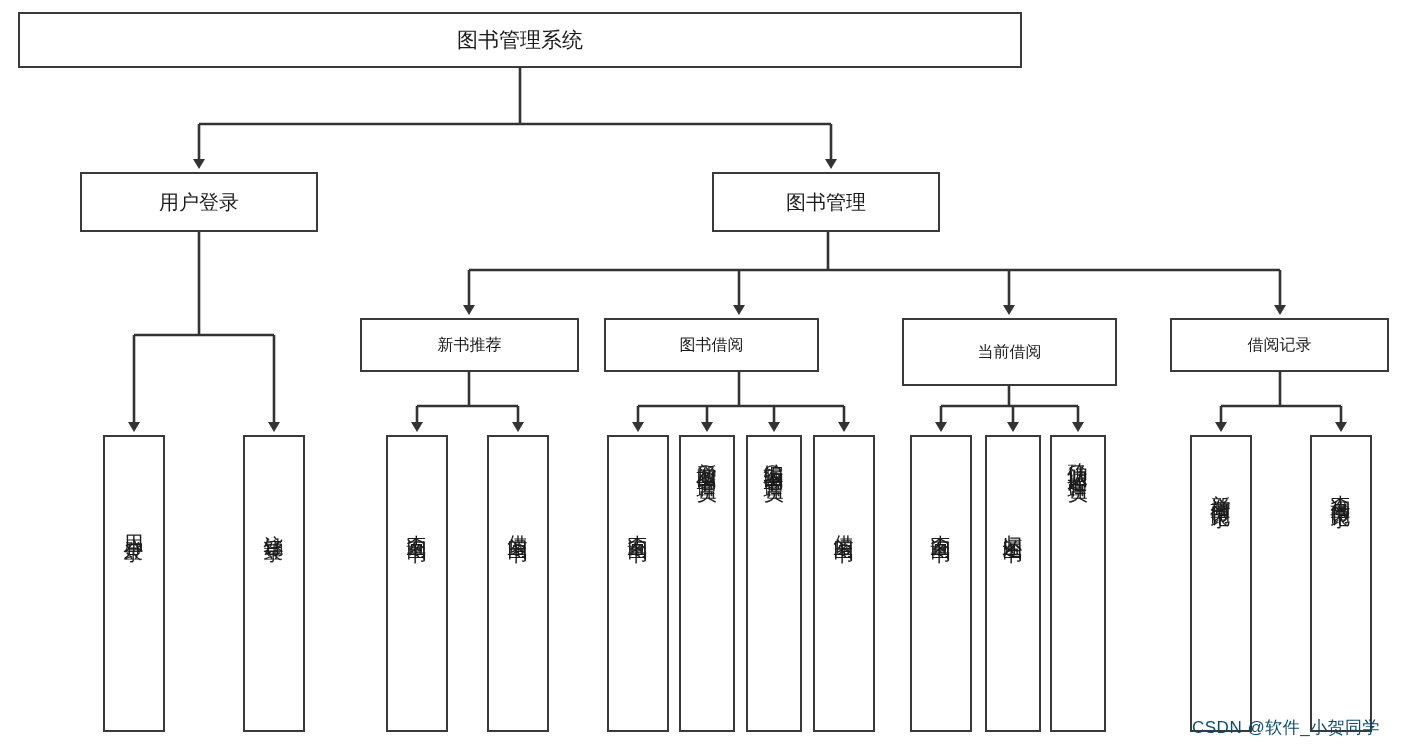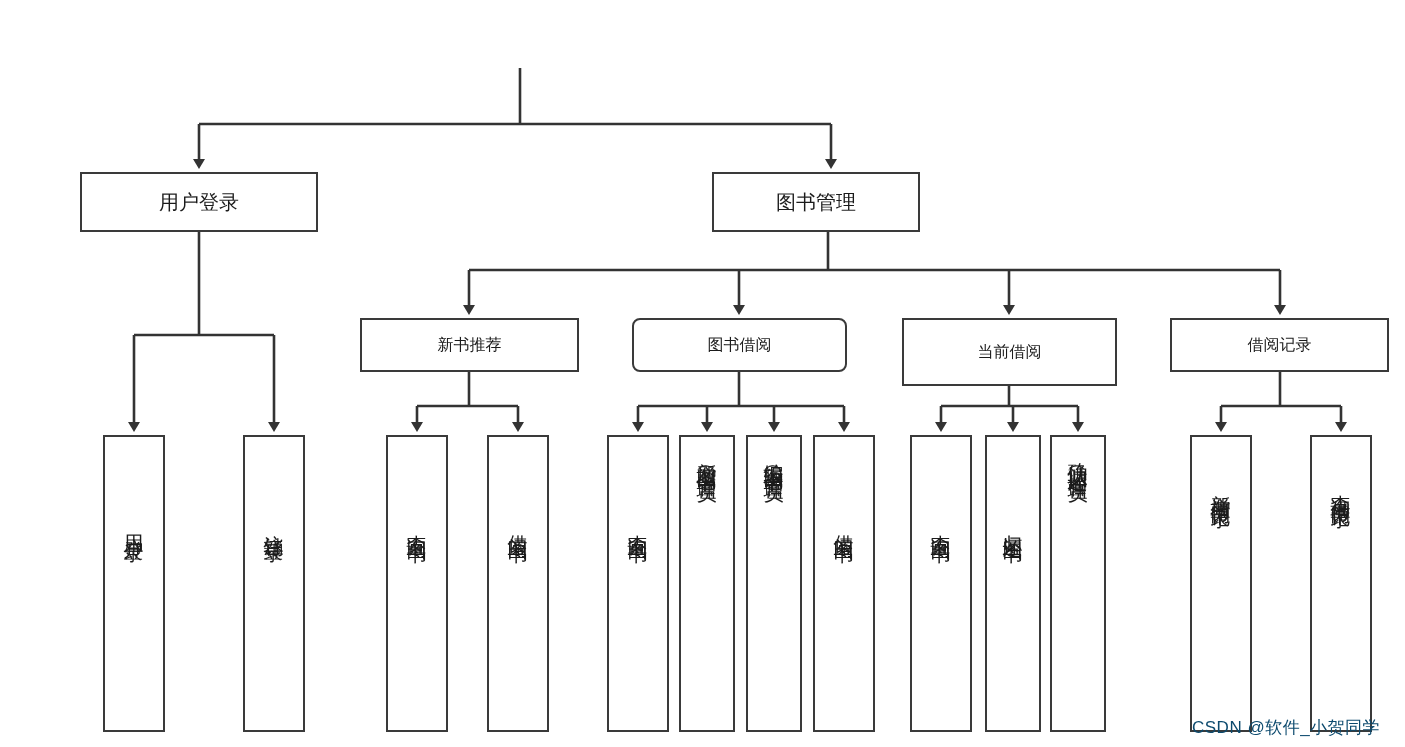--- a/index.html
+++ b/index.html
@@ -98,32 +98,35 @@
       <path d="M1013,406 L1013,423" marker-end="url(#arrow)"></path>
       <path d="M1078,406 L1078,423" marker-end="url(#arrow)"></path>
 
       <path d="M1280,372 L1280,406"></path>
       <path d="M1221,406 L1341,406"></path>
       <path d="M1221,406 L1221,423" marker-end="url(#arrow)"></path>
       <path d="M1341,406 L1341,423" marker-end="url(#arrow)"></path>
     </g>
   </svg>
 
+  <div class="node root" style="left:18px;top:12px;width:1004px;height:56px;">
+    <span class="label">图书管理系统</span>
+  </div>
 
   <div class="node level2" style="left:80px;top:172px;width:238px;height:60px;">
     <span class="label">用户登录</span>
   </div>
-  <div class="node level2" style="left:712px;top:172px;width:208px;height:60px;">
+  <div class="node level2" style="left:712px;top:172px;width:228px;height:60px;">
     <span class="label">图书管理</span>
   </div>
 
   <div class="node level3" style="left:360px;top:318px;width:219px;height:54px;">
     <span class="label">新书推荐</span>
   </div>
-  <div class="node level3" style="left:632px;top:318px;width:215px;height:54px;border-radius:8px;">
+  <div class="node level3" style="left:604px;top:318px;width:215px;height:54px;">
     <span class="label">图书借阅</span>
   </div>
   <div class="node level3" style="left:902px;top:318px;width:215px;height:68px;">
     <span class="label">当前借阅</span>
   </div>
   <div class="node level3" style="left:1170px;top:318px;width:219px;height:54px;">
     <span class="label">借阅记录</span>
   </div>
 
   <div class="node leaf" style="left:103px;top:435px;width:62px;height:297px;padding-top:82px;">

